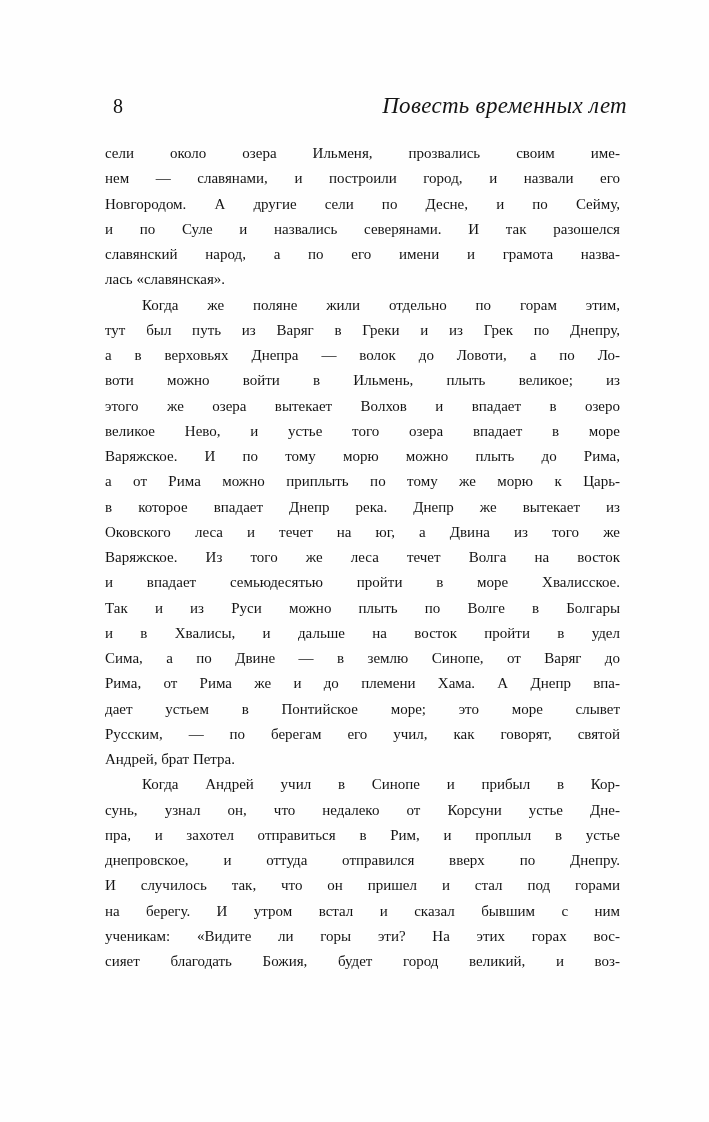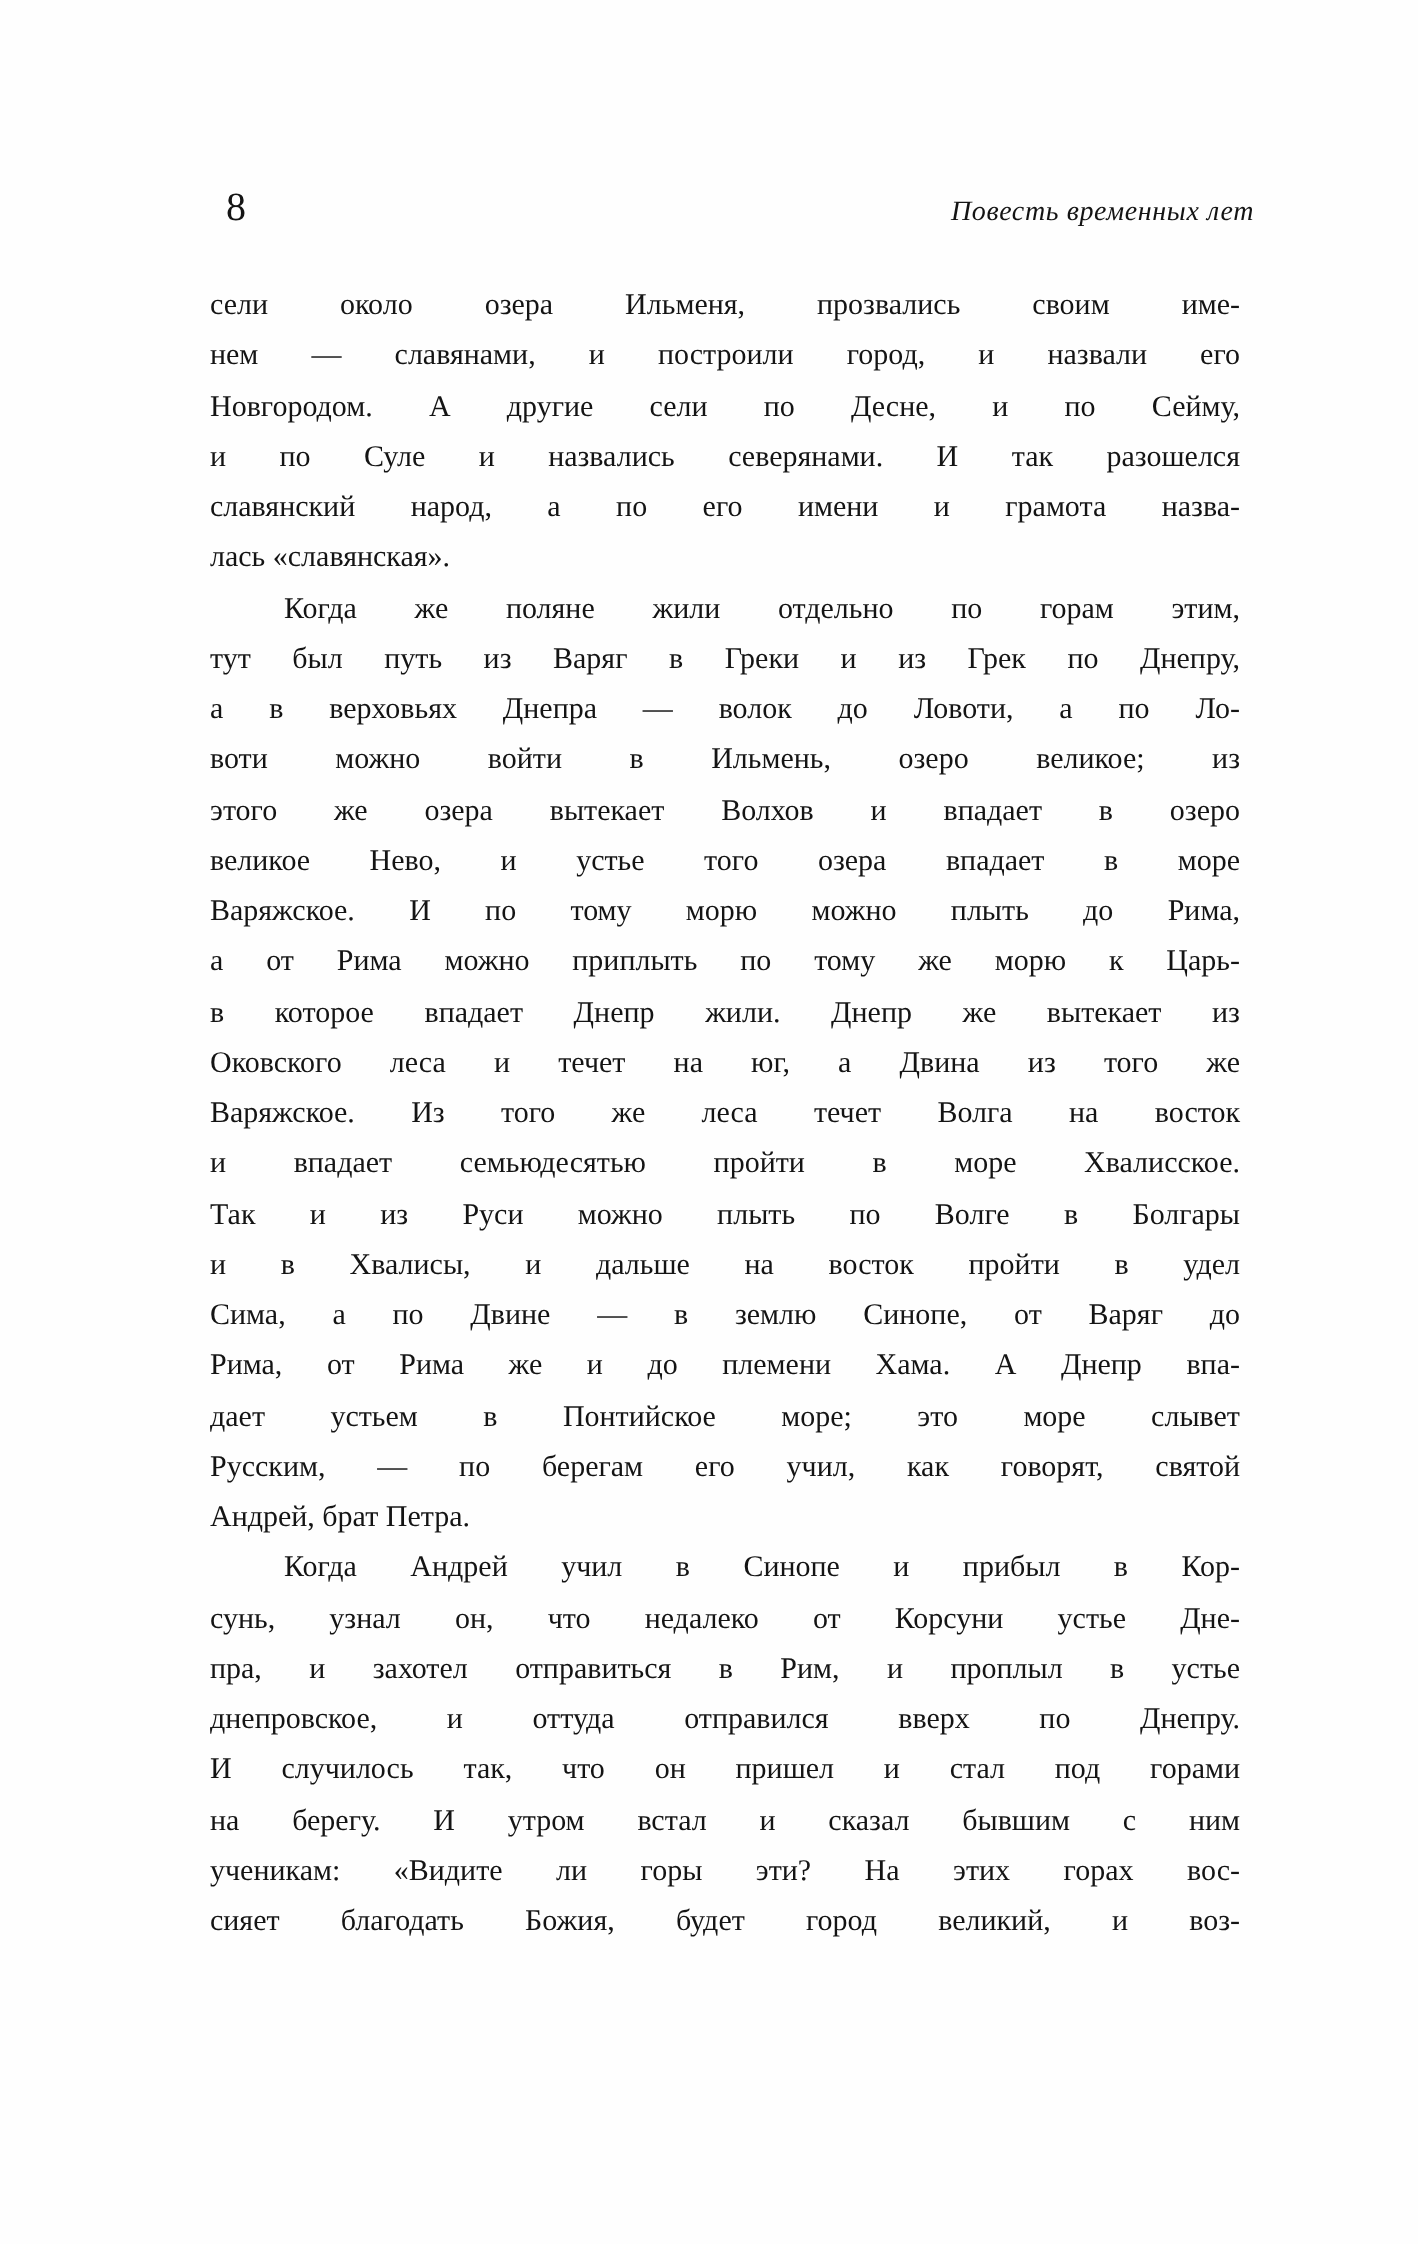--- a/index.html
+++ b/index.html
@@ -25,21 +25,21 @@
     justify-content: space-between;
     align-items: baseline;
   }
   .page-number {
     font-size: 20px;
     padding-left: 8px;
     font-weight: 400;
   }
   .running-title {
     font-style: italic;
-    font-size: 14px;
+    font-size: 23px;
     letter-spacing: 0.3px;
     font-weight: 400;
   }
   .text-block {
     position: absolute;
     left: 105px;
     top: 141px;
     width: 515px;
     font-size: 15px;
     line-height: 25.25px;
@@ -76,26 +76,26 @@
         <div class="line">нем — славянами, и построили город, и назвали его</div>
         <div class="line">Новгородом. А другие сели по Десне, и по Сейму,</div>
         <div class="line">и по Суле и назвались северянами. И так разошелся</div>
         <div class="line">славянский народ, а по его имени и грамота назва-</div>
         <div class="line short">лась «славянская».</div>
       </div>
       <div class="paragraph">
         <div class="line indent">Когда же поляне жили отдельно по горам этим,</div>
         <div class="line">тут был путь из Варяг в Греки и из Грек по Днепру,</div>
         <div class="line">а в верховьях Днепра — волок до Ловоти, а по Ло-</div>
-        <div class="line">воти можно войти в Ильмень, озеро великое; из</div>
+        <div class="line">воти можно войти в Ильмень, плыть великое; из</div>
         <div class="line">этого же озера вытекает Волхов и впадает в озеро</div>
         <div class="line">великое Нево, и устье того озера впадает в море</div>
         <div class="line">Варяжское. И по тому морю можно плыть до Рима,</div>
         <div class="line">а от Рима можно приплыть по тому же морю к Царь-</div>
-        <div class="line">в которое впадает Днепр жили. Днепр же вытекает из</div>
+        <div class="line">в которое впадает Днепр река. Днепр же вытекает из</div>
         <div class="line">Оковского леса и течет на юг, а Двина из того же</div>
         <div class="line">Варяжское. Из того же леса течет Волга на восток</div>
         <div class="line">и впадает семьюдесятью пройти в море Хвалисское.</div>
         <div class="line">Так и из Руси можно плыть по Волге в Болгары</div>
         <div class="line">и в Хвалисы, и дальше на восток пройти в удел</div>
         <div class="line">Сима, а по Двине — в землю Синопе, от Варяг до</div>
         <div class="line">Рима, от Рима же и до племени Хама. А Днепр впа-</div>
         <div class="line">дает устьем в Понтийское море; это море слывет</div>
         <div class="line">Русским, — по берегам его учил, как говорят, святой</div>
         <div class="line short">Андрей, брат Петра.</div>

